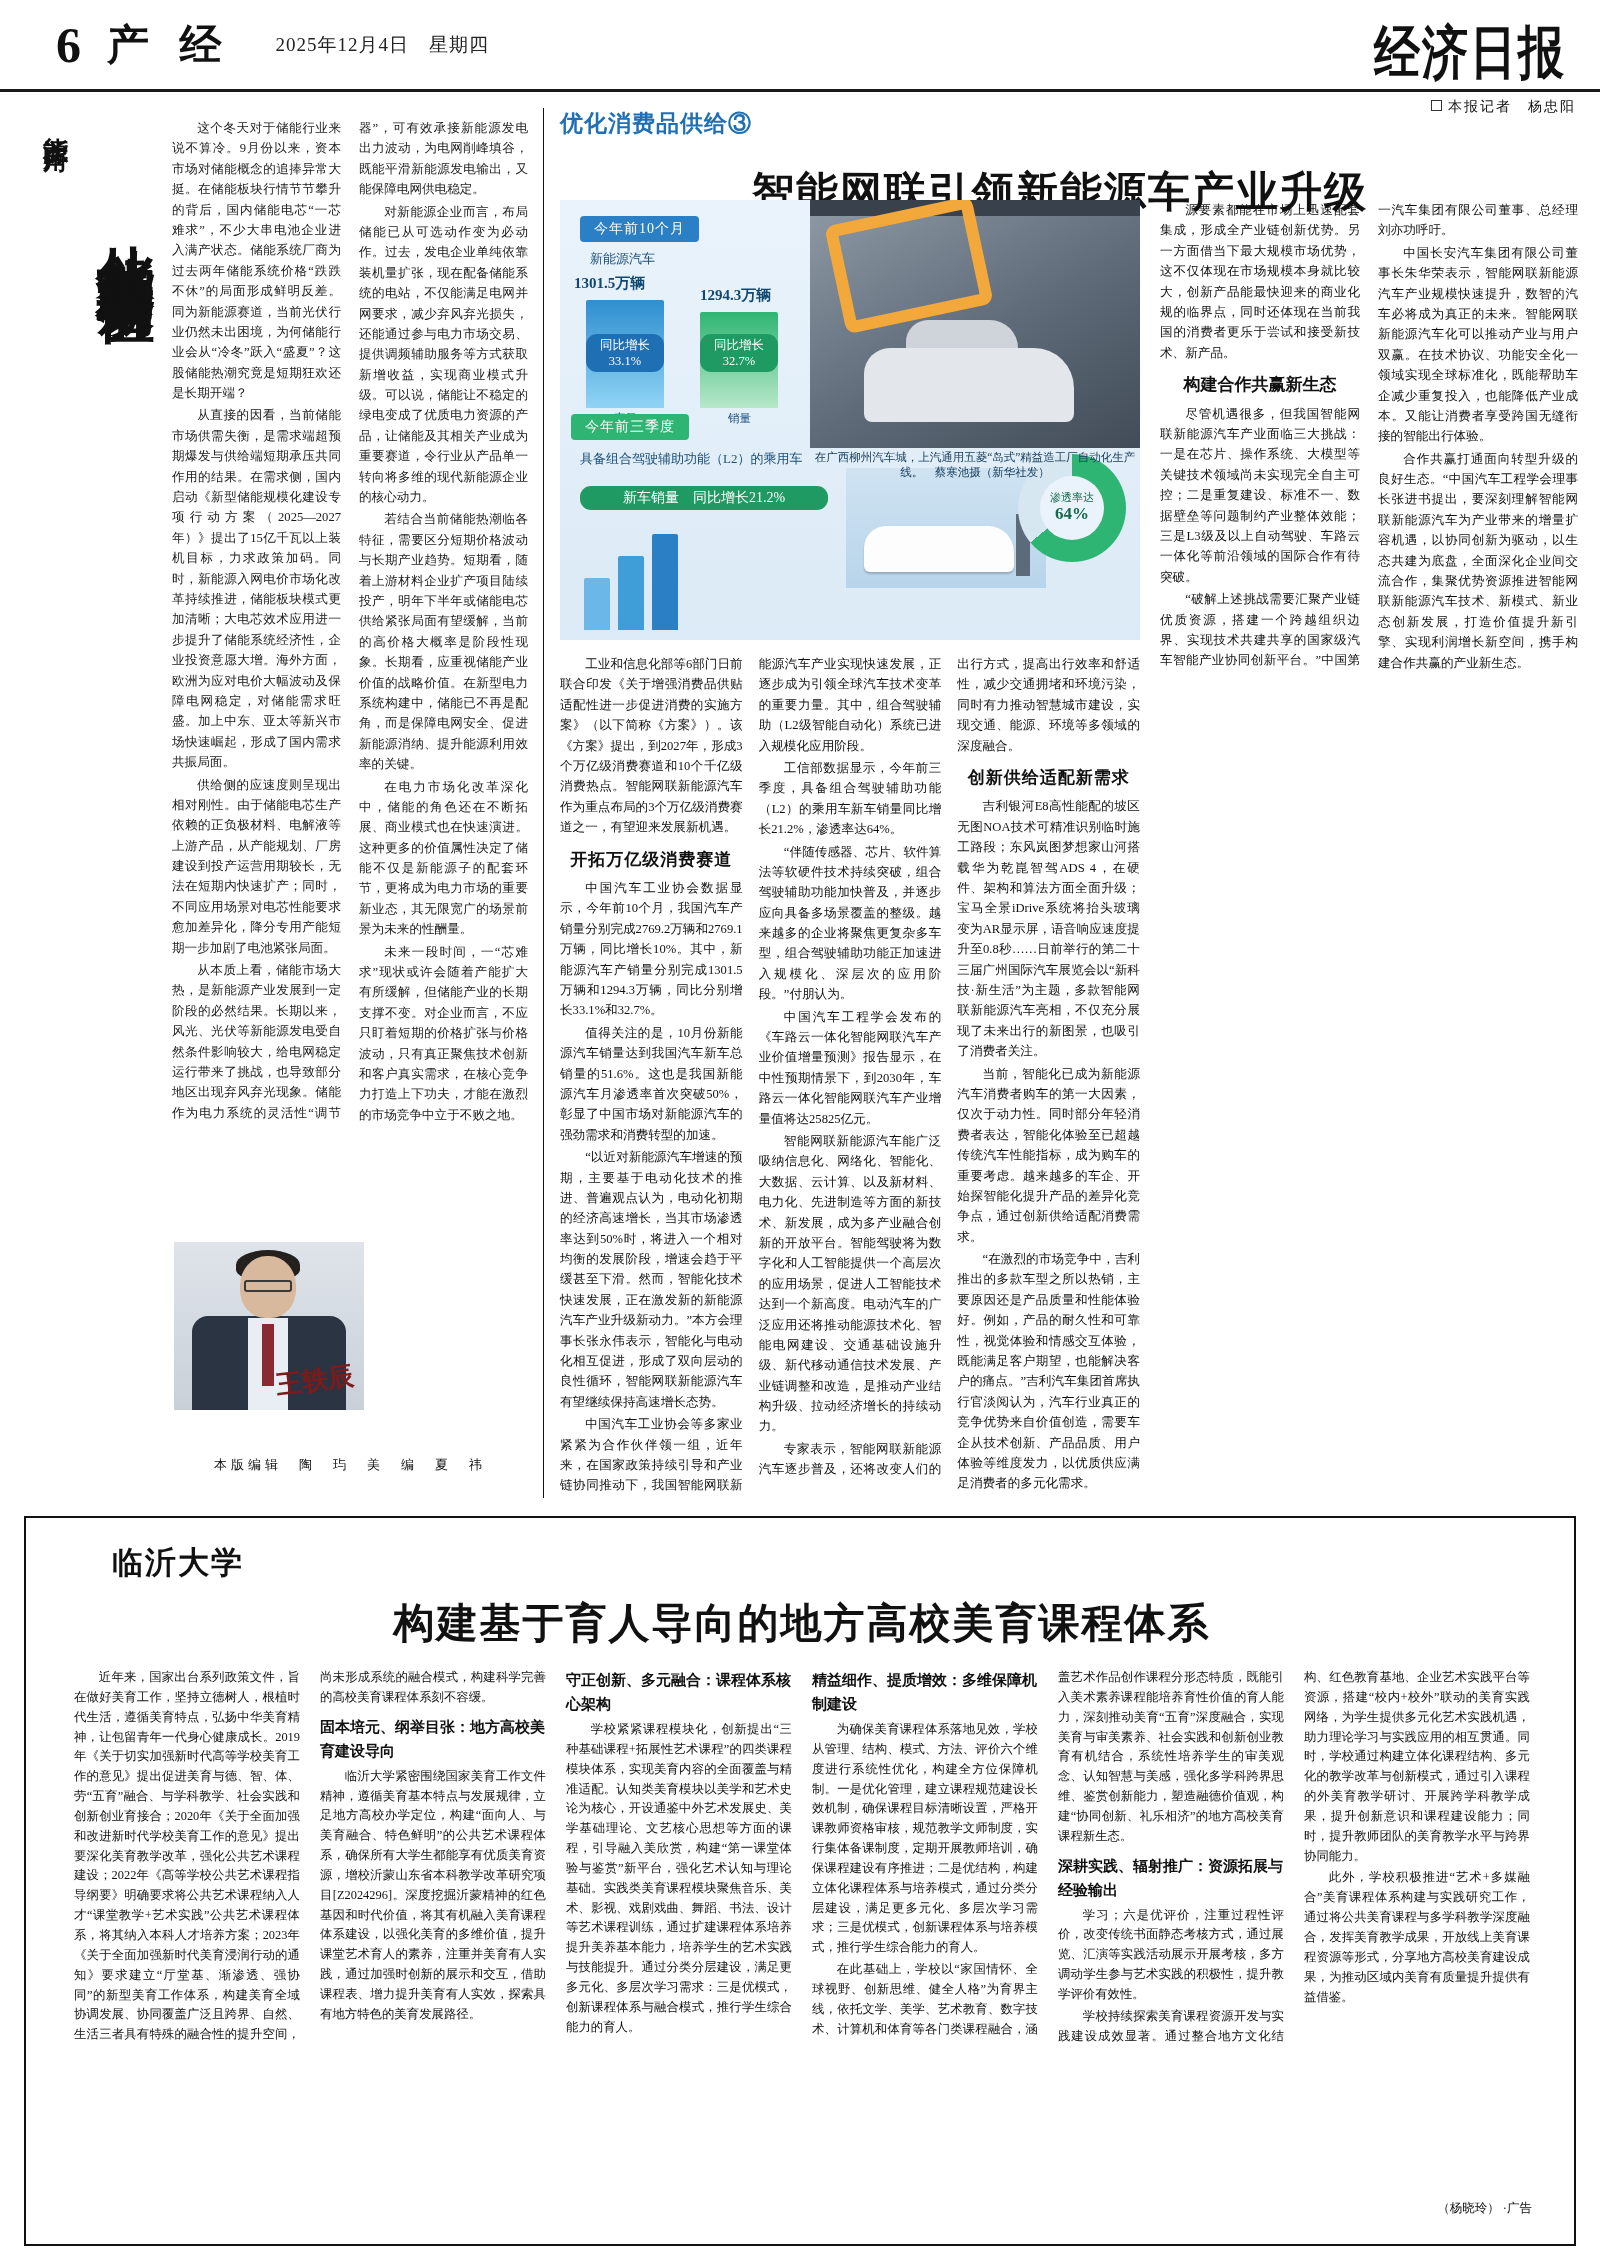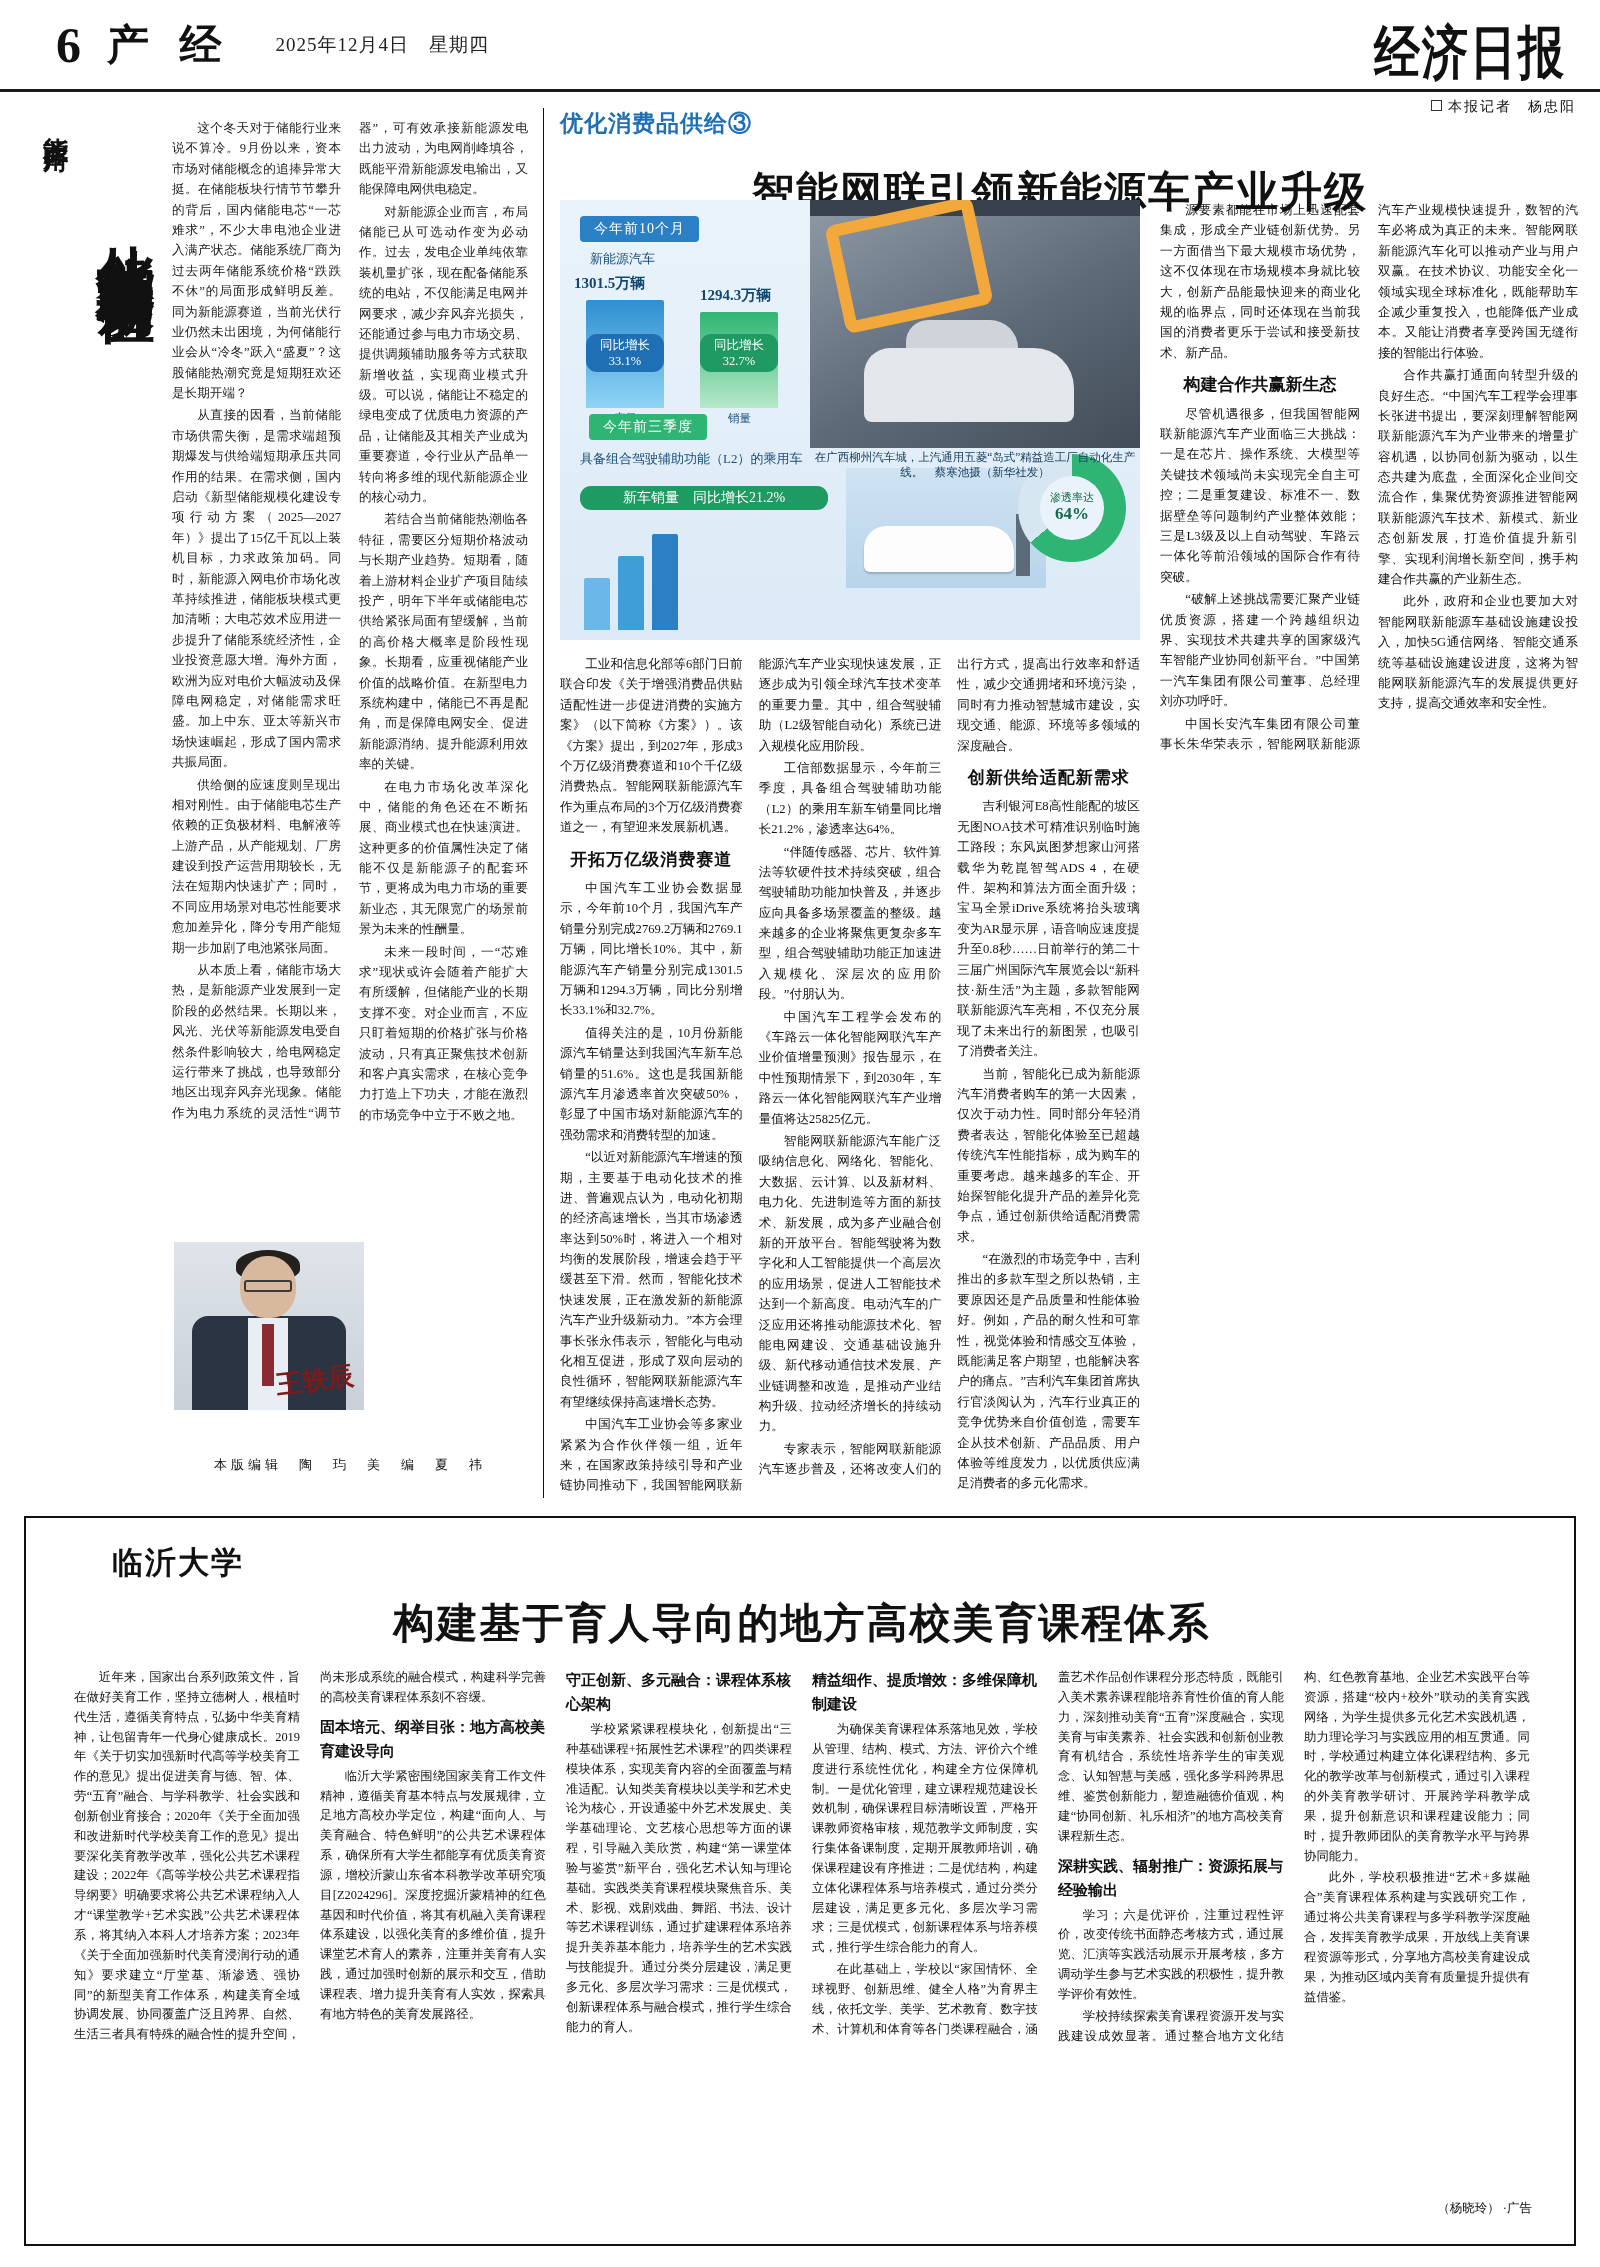--- a/index.html
+++ b/index.html
@@ -311,21 +311,21 @@
 
     <div class="ig-bar" style="left:26px; bottom:232px; width:78px; height:108px; background:linear-gradient(#2f8fd0,#8fd4f5);"></div>
     <div class="ig-bar" style="left:140px; bottom:232px; width:78px; height:96px; background:linear-gradient(#2fb573,#b7e8c9);"></div>
 
     <div class="ig-pill" style="left:26px; bottom:268px; width:78px; background:#1f6fb5;">同比增长 33.1%</div>
     <div class="ig-pill" style="left:140px; bottom:268px; width:78px; background:#1f9a63;">同比增长 32.7%</div>
 
     <div class="ig-caplabel" style="left:54px; bottom:214px;">产量</div>
     <div class="ig-caplabel" style="left:168px; bottom:214px;">销量</div>
 
-    <div class="ig-badge" style="left:29px; top:214px; background:#2fb573;">今年前三季度</div>
+    <div class="ig-badge" style="left:11px; top:214px; background:#2fb573;">今年前三季度</div>
     <div class="ig-sub" style="left:20px; top:250px; width:250px;">具备组合驾驶辅助功能（L2）的乘用车</div>
     <div class="ig-pill" style="left:20px; top:286px; width:248px; background:#1f9a63; font-size:14px;">新车销量　同比增长21.2%</div>
 
     <div class="photo-lower">
       <div class="post"></div>
       <div class="whitecar"></div>
     </div>
 
     <div class="donut">
       <div class="hole">
@@ -361,21 +361,20 @@
     <p>“在激烈的市场竞争中，吉利推出的多款车型之所以热销，主要原因还是产品质量和性能体验好。例如，产品的耐久性和可靠性，视觉体验和情感交互体验，既能满足客户期望，也能解决客户的痛点。”吉利汽车集团首席执行官淡阅认为，汽车行业真正的竞争优势来自价值创造，需要车企从技术创新、产品品质、用户体验等维度发力，以优质供应满足消费者的多元化需求。</p>
   </div>
 
   <div class="right-col">
     <p>源要素都能在市场上迅速配套集成，形成全产业链创新优势。另一方面借当下最大规模市场优势，这不仅体现在市场规模本身就比较大，创新产品能最快迎来的商业化规的临界点，同时还体现在当前我国的消费者更乐于尝试和接受新技术、新产品。</p>
     <h4>构建合作共赢新生态</h4>
     <p>尽管机遇很多，但我国智能网联新能源汽车产业面临三大挑战：一是在芯片、操作系统、大模型等关键技术领域尚未实现完全自主可控；二是重复建设、标准不一、数据壁垒等问题制约产业整体效能；三是L3级及以上自动驾驶、车路云一体化等前沿领域的国际合作有待突破。</p>
     <p>“破解上述挑战需要汇聚产业链优质资源，搭建一个跨越组织边界、实现技术共建共享的国家级汽车智能产业协同创新平台。”中国第一汽车集团有限公司董事、总经理刘亦功呼吁。</p>
     <p>中国长安汽车集团有限公司董事长朱华荣表示，智能网联新能源汽车产业规模快速提升，数智的汽车必将成为真正的未来。智能网联新能源汽车化可以推动产业与用户双赢。在技术协议、功能安全化一领域实现全球标准化，既能帮助车企减少重复投入，也能降低产业成本。又能让消费者享受跨国无缝衔接的智能出行体验。</p>
     <p>合作共赢打通面向转型升级的良好生态。“中国汽车工程学会理事长张进书提出，要深刻理解智能网联新能源汽车为产业带来的增量扩容机遇，以协同创新为驱动，以生态共建为底盘，全面深化企业间交流合作，集聚优势资源推进智能网联新能源汽车技术、新模式、新业态创新发展，打造价值提升新引擎、实现利润增长新空间，携手构建合作共赢的产业新生态。</p>
-    <p>此外，政府和企业也要加大对智能网联新能源车基础设施建设投入，加快5G通信网络、智能交通系统等基础设施建设进度，这将为智能网联新能源汽车的发展提供更好支持，提高交通效率和安全性。</p>
   </div>
 </div>
 
 <div class="bottom-block">
   <div class="bb-school">临沂大学</div>
   <div class="bb-title">构建基于育人导向的地方高校美育课程体系</div>
   <div class="bb-body">
     <p>近年来，国家出台系列政策文件，旨在做好美育工作，坚持立德树人，根植时代生活，遵循美育特点，弘扬中华美育精神，让包留青年一代身心健康成长。2019年《关于切实加强新时代高等学校美育工作的意见》提出促进美育与德、智、体、劳“五育”融合、与学科教学、社会实践和创新创业育接合；2020年《关于全面加强和改进新时代学校美育工作的意见》提出要深化美育教学改革，强化公共艺术课程建设；2022年《高等学校公共艺术课程指导纲要》明确要求将公共艺术课程纳入人才“课堂教学+艺术实践”公共艺术课程体系，将其纳入本科人才培养方案；2023年《关于全面加强新时代美育浸润行动的通知》要求建立“厅堂基、渐渗透、强协同”的新型美育工作体系，构建美育全域协调发展、协同覆盖广泛且跨界、自然、生活三者具有特殊的融合性的提升空间，尚未形成系统的融合模式，构建科学完善的高校美育课程体系刻不容缓。</p>
 
     <h4>固本培元、纲举目张：地方高校美育建设导向</h4>

